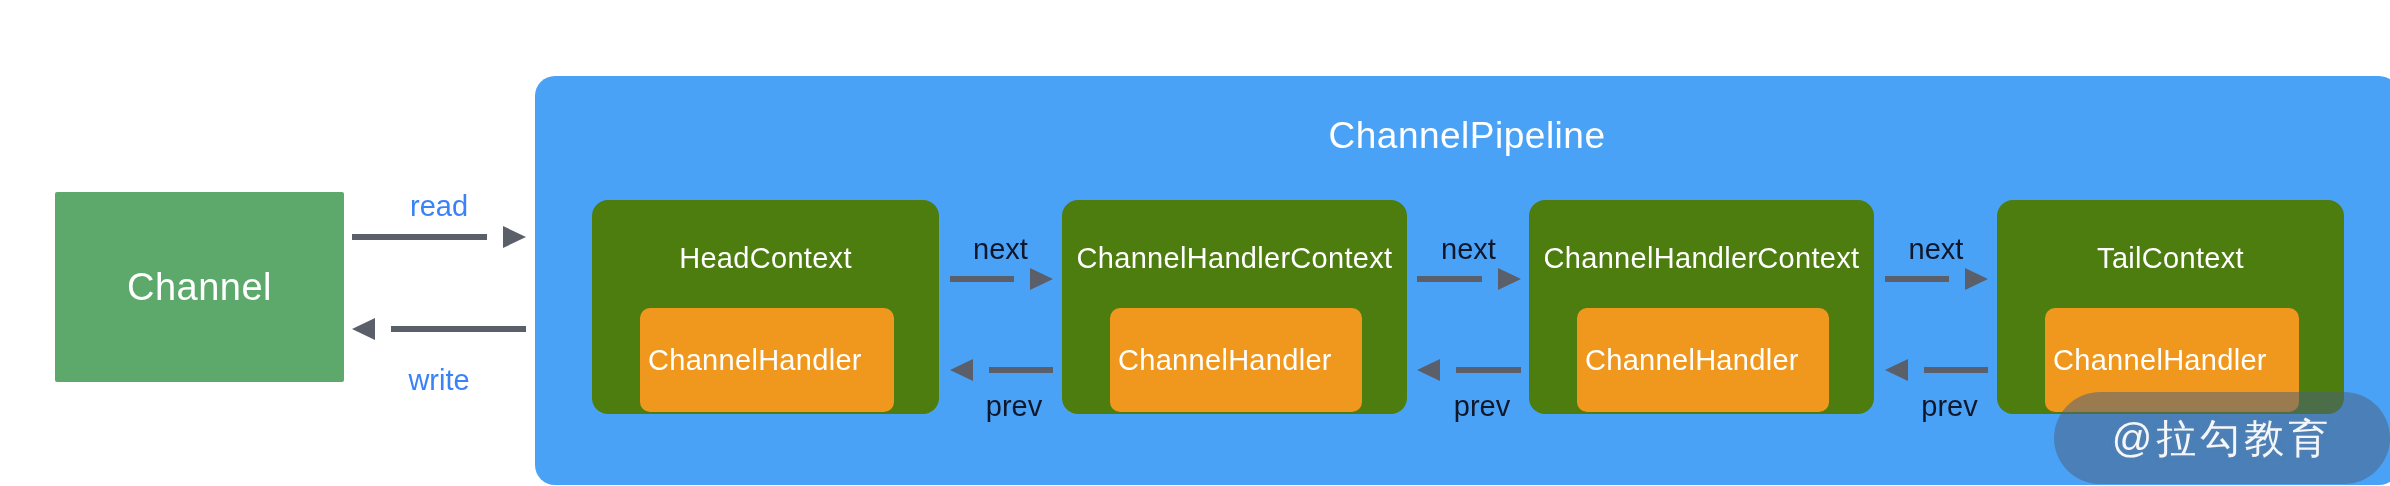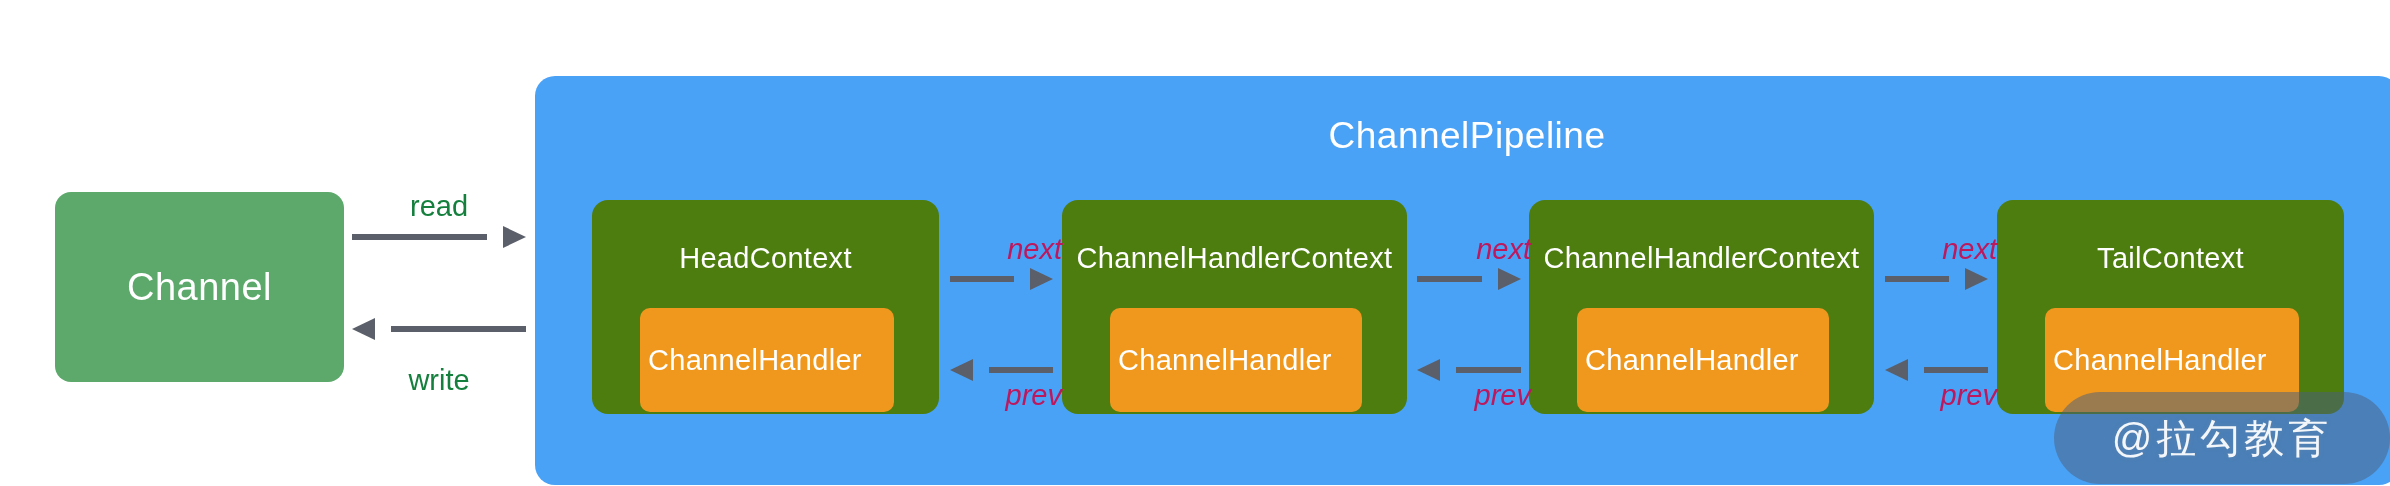--- a/index.html
+++ b/index.html
@@ -12,21 +12,21 @@
     position: relative;
     width: 2390px; height: 486px;
     background: #ffffff;
     overflow: hidden;
   }
 
   
   .channel-box {
     position: absolute; left: 23px; top: 160px;
     width: 289px; height: 190px;
-    background: #5ca96b; border-radius: 16px;
+    background: #5ca96b; border-radius: 2px;
     display: flex; align-items: center; justify-content: center;
   }
   .channel-box .label {
     color: #ffffff; font-size: 38px; letter-spacing: 0.5px;
   }
 
   
   .pipeline-box {
     position: absolute; left: 503px; top: 44px;
     width: 1864px; height: 409px;
@@ -82,30 +82,30 @@
   .arrow-write { left: 312px; top: 286px; width: 190px; }
   .arrow-next  { top: 236px; }
   .arrow-prev  { top: 327px; }
   .gap1-a { left: 910px;  width: 119px; }
   .gap2-a { left: 1377px; width: 120px; }
   .gap3-a { left: 1845px; width: 119px; }
 
   
   .flow-label {
     position: absolute; height: 32px; line-height: 32px;
-    text-align: center; font-size: 29px; color: #15803d;
+    text-align: center; font-size: 29px; color: #3b82f6;
   }
   .label-read  { left: 312px; top: 158px; width: 190px; }
   .label-write { left: 312px; top: 332px; width: 190px; }
   .link-label {
     position: absolute; height: 30px; line-height: 30px;
-    text-align: right; font-size: 29px; color: #be185d; font-style: italic;
+    text-align: center; font-size: 29px; color: #0f172a;
   }
   .label-next { top: 202px; }
-  .label-prev { top: 348px; padding-left: 27px; }
+  .label-prev { top: 359px; padding-left: 27px; }
   .gap1-l { left: 907px;  width: 123px; }
   .gap2-l { left: 1374px; width: 125px; }
   .gap3-l { left: 1843px; width: 122px; }
 
   
   .watermark {
     position: absolute; left: 2022px; top: 360px;
     width: 336px; height: 92px; border-radius: 46px;
     background: rgba(75, 95, 125, 0.52);
     display: flex; align-items: center; justify-content: center;

